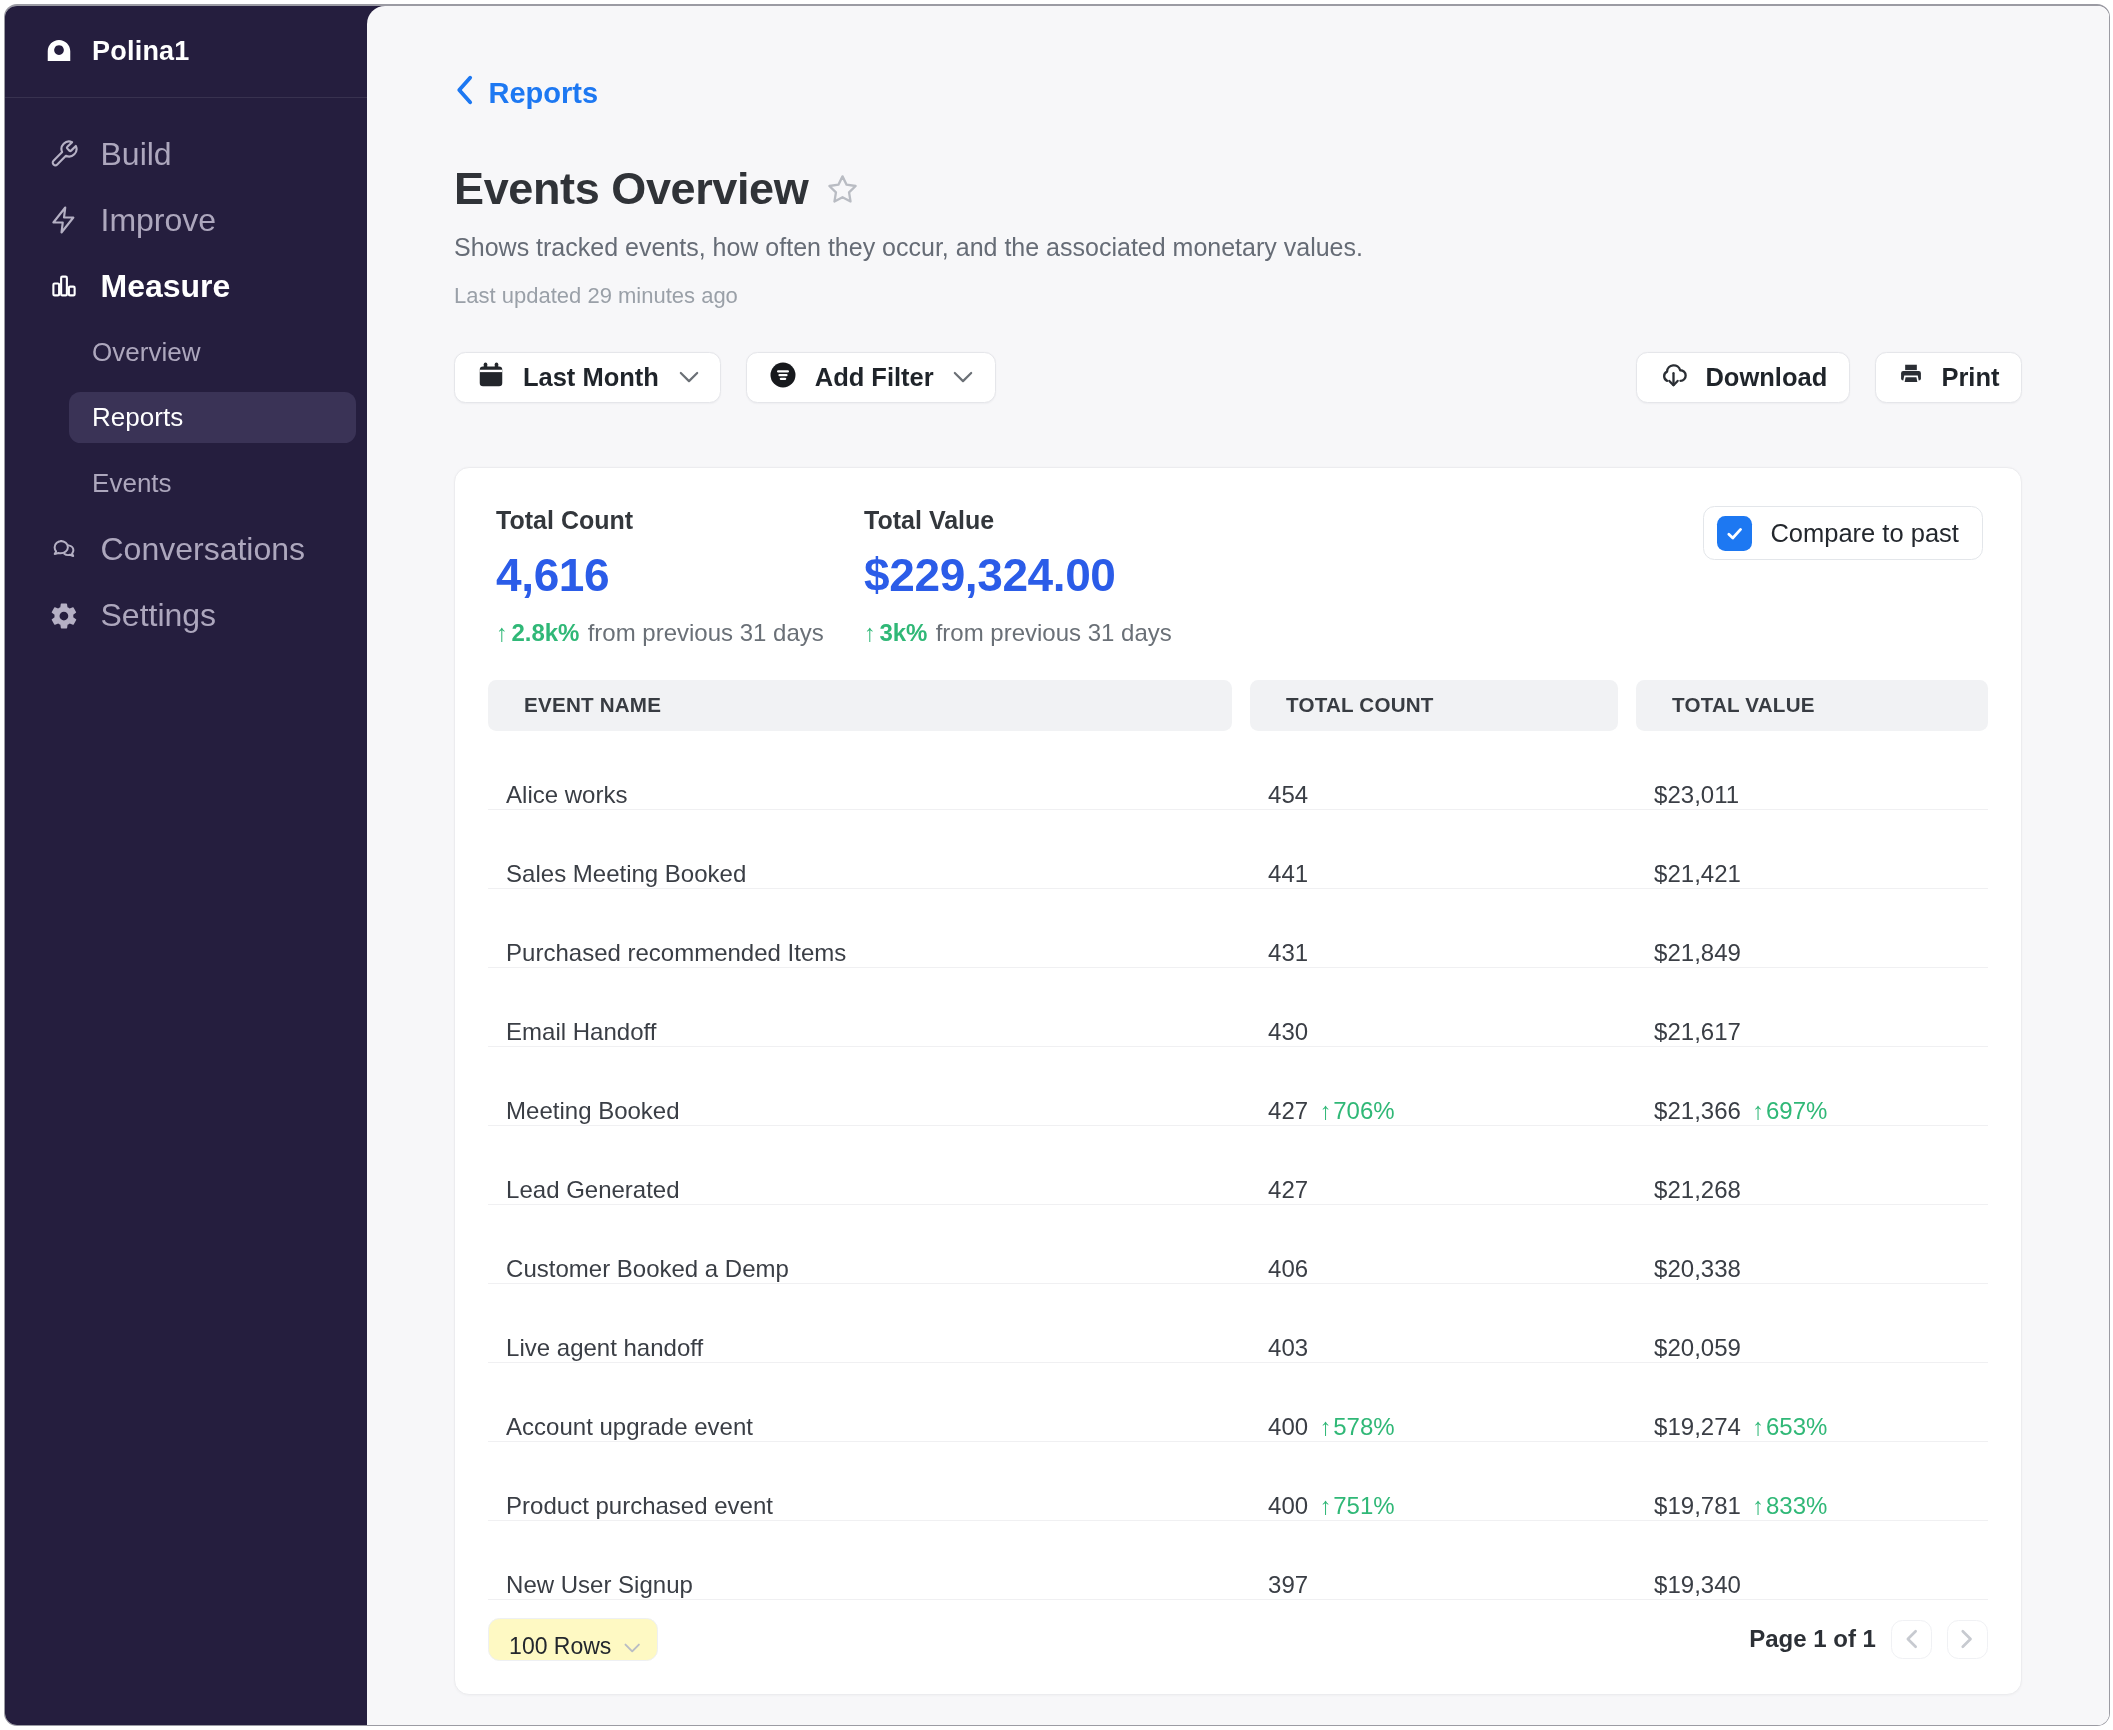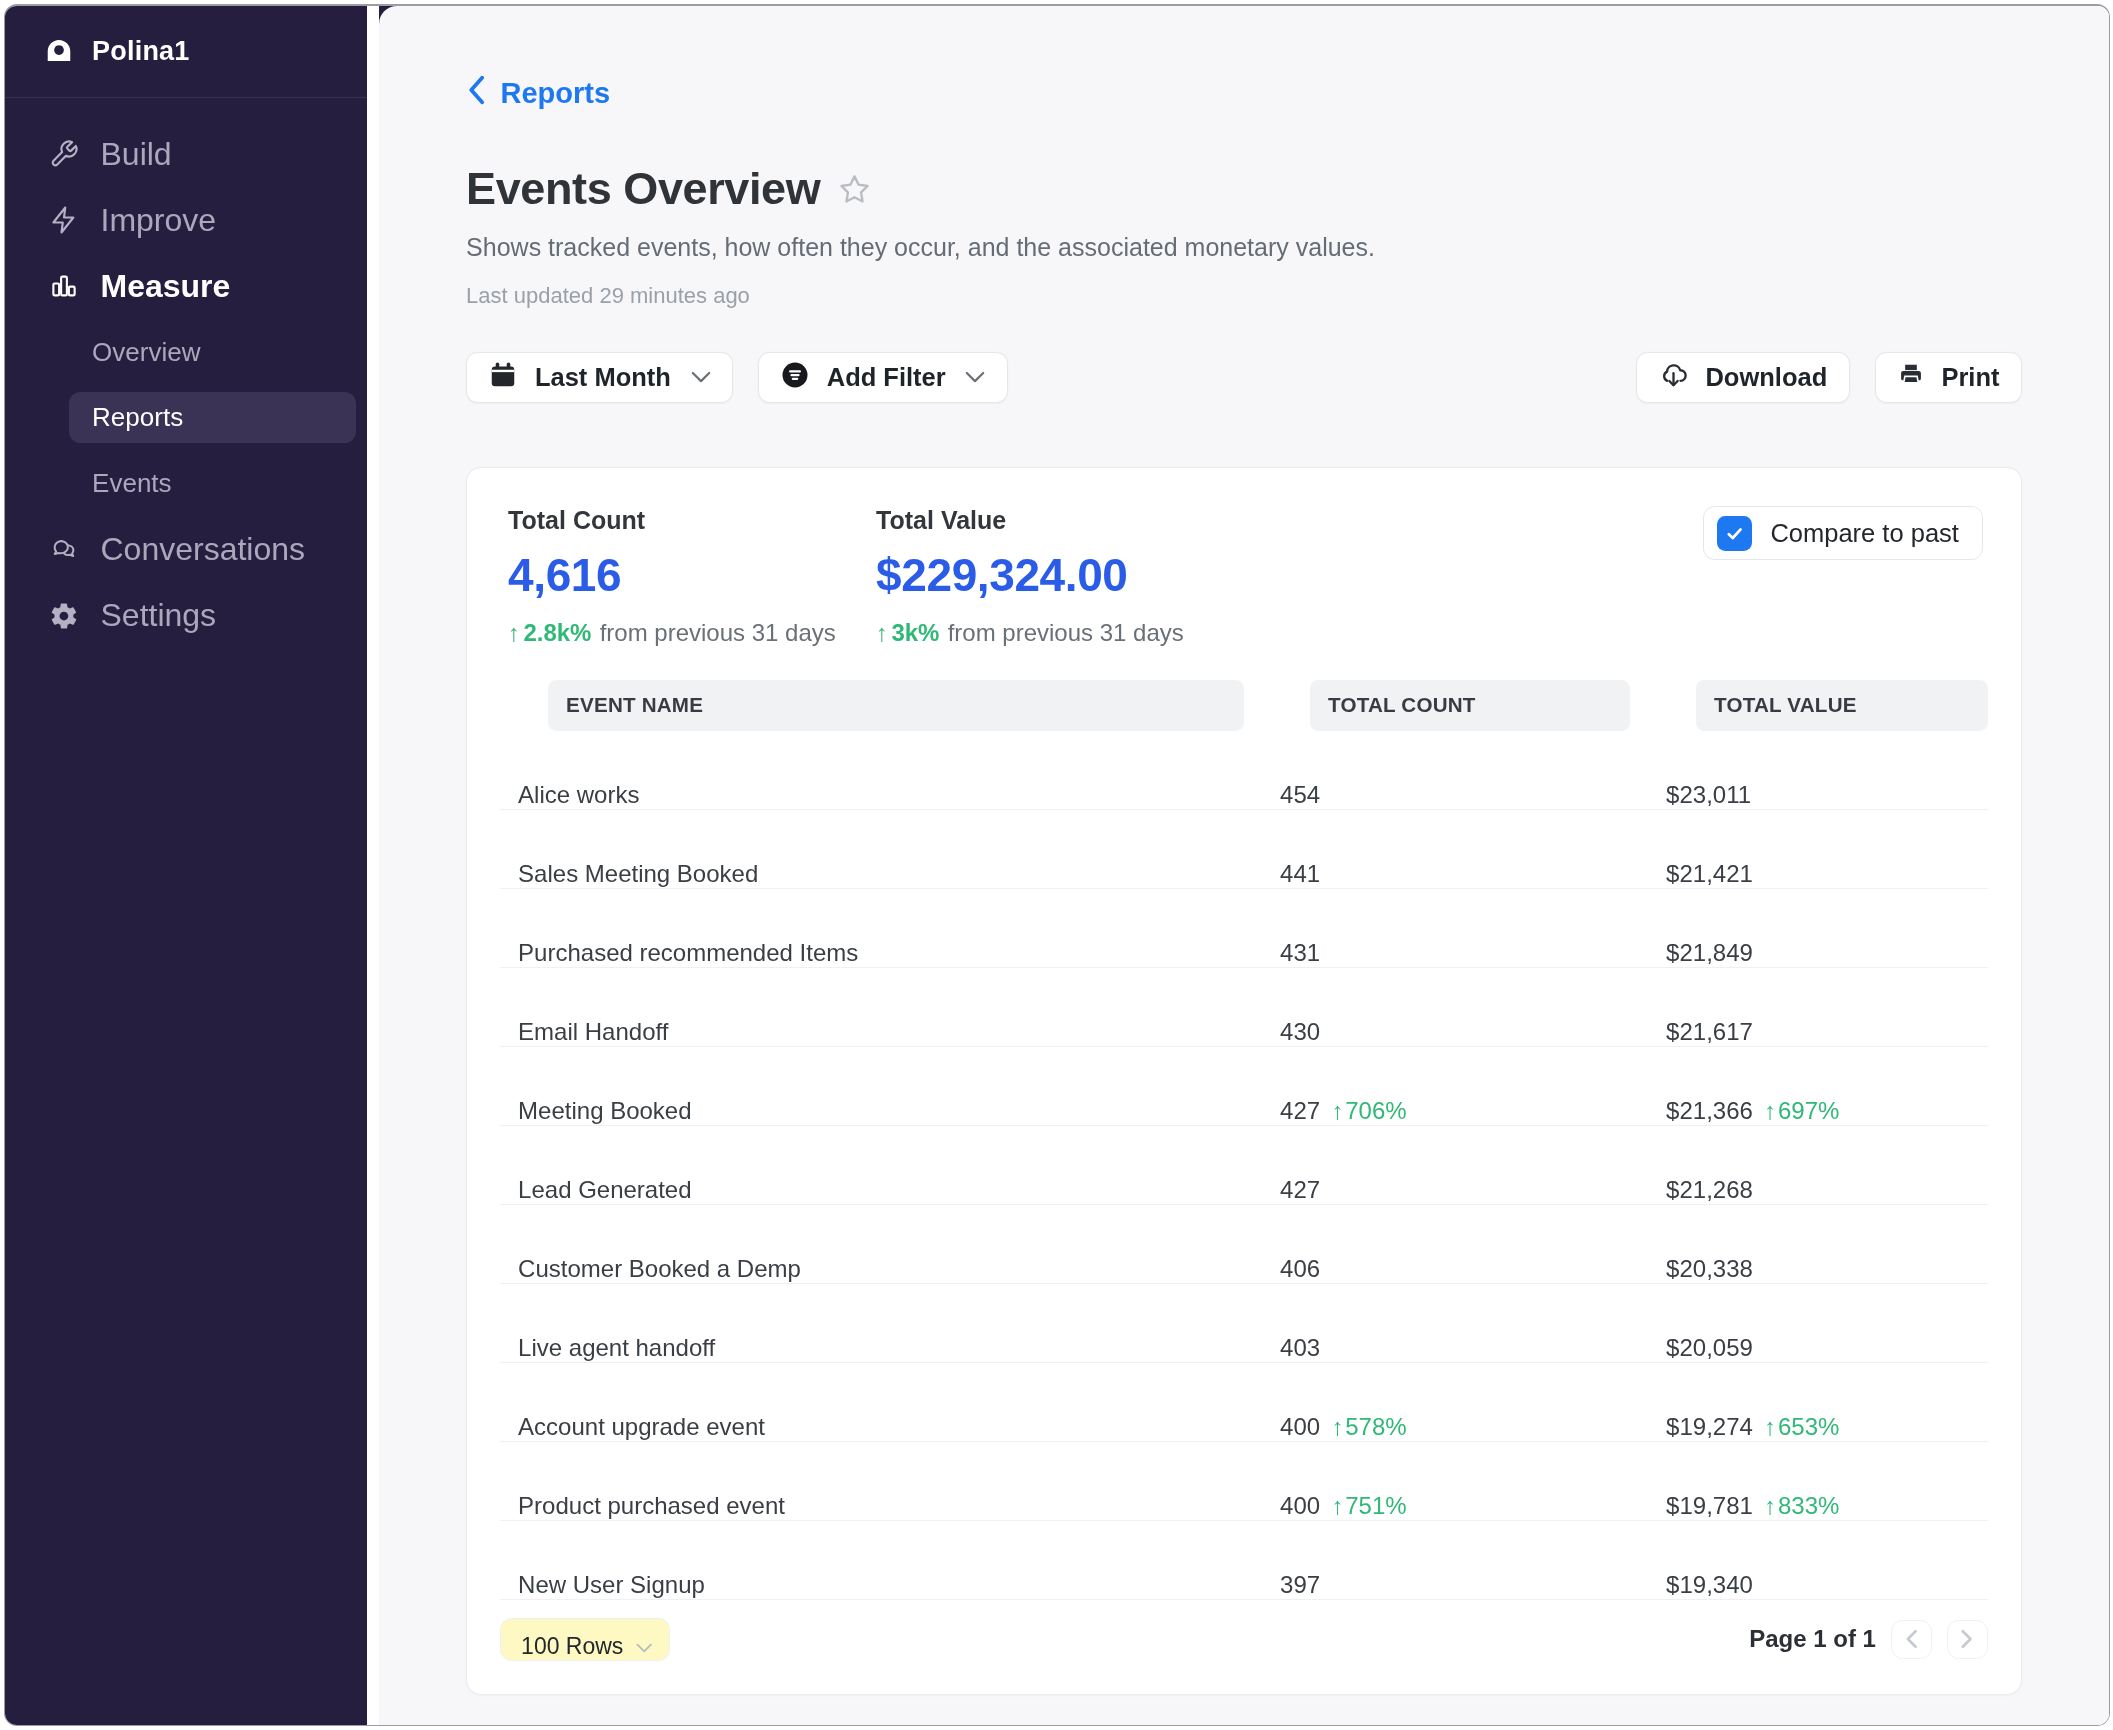--- a/index.html
+++ b/index.html
@@ -12,21 +12,21 @@
     --ink:#32363c;
     --muted:#666c76;
     --faint:#9aa0a8;
     --border:#e5e6ea;
     --card-border:#ececef;
   }
   *{margin:0;padding:0;box-sizing:border-box;}
   html,body{width:2114px;height:1730px;background:#fff;font-family:"Liberation Sans","DejaVu Sans",sans-serif;}
   .stage{position:relative;width:2114px;height:1730px;background:#fff;overflow:hidden;}
   .window{position:absolute;inset:4.1px;border-radius:13px;overflow:hidden;display:flex;
-          border:1.6px solid #9b9ba3;border-top-width:2.5px;background:#fff;gap:12px;}
+          border:1.6px solid #9b9ba3;border-top-width:2.5px;background:#fff;}
 
   
   .sidebar{width:362px;flex-shrink:0;background:var(--sidebar-bg);color:#ada7bd;}
   .workspace{display:flex;align-items:center;gap:20px;height:92px;padding-left:41px;
              border-bottom:1.6px solid rgba(255,255,255,.09);}
   .workspace .ws-name{color:#fff;font-size:27px;font-weight:bold;letter-spacing:0.2px;}
   .nav{padding-top:23px;}
   .nav-item{display:flex;align-items:center;gap:21.4px;height:66px;padding-left:43px;
             font-size:32px;color:#ada7bd;cursor:pointer;}
   .nav-item .nicon{width:31px;height:31px;display:flex;align-items:center;justify-content:center;color:#b5b0c4;}
@@ -72,22 +72,22 @@
   .stat-delta .rest{color:#6a7077;}
   .stat.grow{flex:1;}
   .compare{display:flex;align-items:center;gap:18px;height:54px;padding:0 23px 0 13px;background:#fff;
            border:1.6px solid #e3e6ea;border-radius:11.5px;font-size:25.5px;color:#23272d;cursor:pointer;}
   .checkbox{width:35px;height:35px;border-radius:8.2px;background:var(--link-blue);display:flex;
             align-items:center;justify-content:center;}
 
   
   .table{padding:0 33px;}
   .thead{display:grid;grid-template-columns:744px 368px 1fr;gap:18px;}
-  .th{height:51px;background:#f1f2f4;border-radius:8.2px;display:flex;align-items:center;padding:0 18px;
-      font-size:20.6px;font-weight:bold;color:#383c42;text-transform:uppercase;letter-spacing:0.2px;cursor:pointer;margin-left:48px;}
+  .th{height:51px;background:#f1f2f4;border-radius:8.2px;display:flex;align-items:center;padding:0 36px;
+      font-size:20.6px;font-weight:bold;color:#383c42;text-transform:uppercase;letter-spacing:0.2px;cursor:pointer;}
   .trow{display:grid;grid-template-columns:744px 368px 1fr;gap:18px;height:79px;border-bottom:1.6px solid #f0f0f2;}
   .cell{display:flex;align-items:flex-end;padding:0 18px;font-size:24px;color:#3a3e45;}
   .delta{color:var(--green);margin-left:11.5px;}
   .delta::before{content:"↑";margin-right:1.6px;}
 
   
   .card-footer{display:flex;justify-content:space-between;align-items:center;padding:18px 33px 33px;}
   .rows-select{display:flex;align-items:flex-end;gap:13px;height:43px;padding:0 16.4px 0 20px;background:#fef9c3;
                border:1.6px solid #eef0f3;border-radius:11.5px;font-size:23px;color:#23272d;cursor:pointer;}
   .pager{display:flex;align-items:center;gap:15px;}

